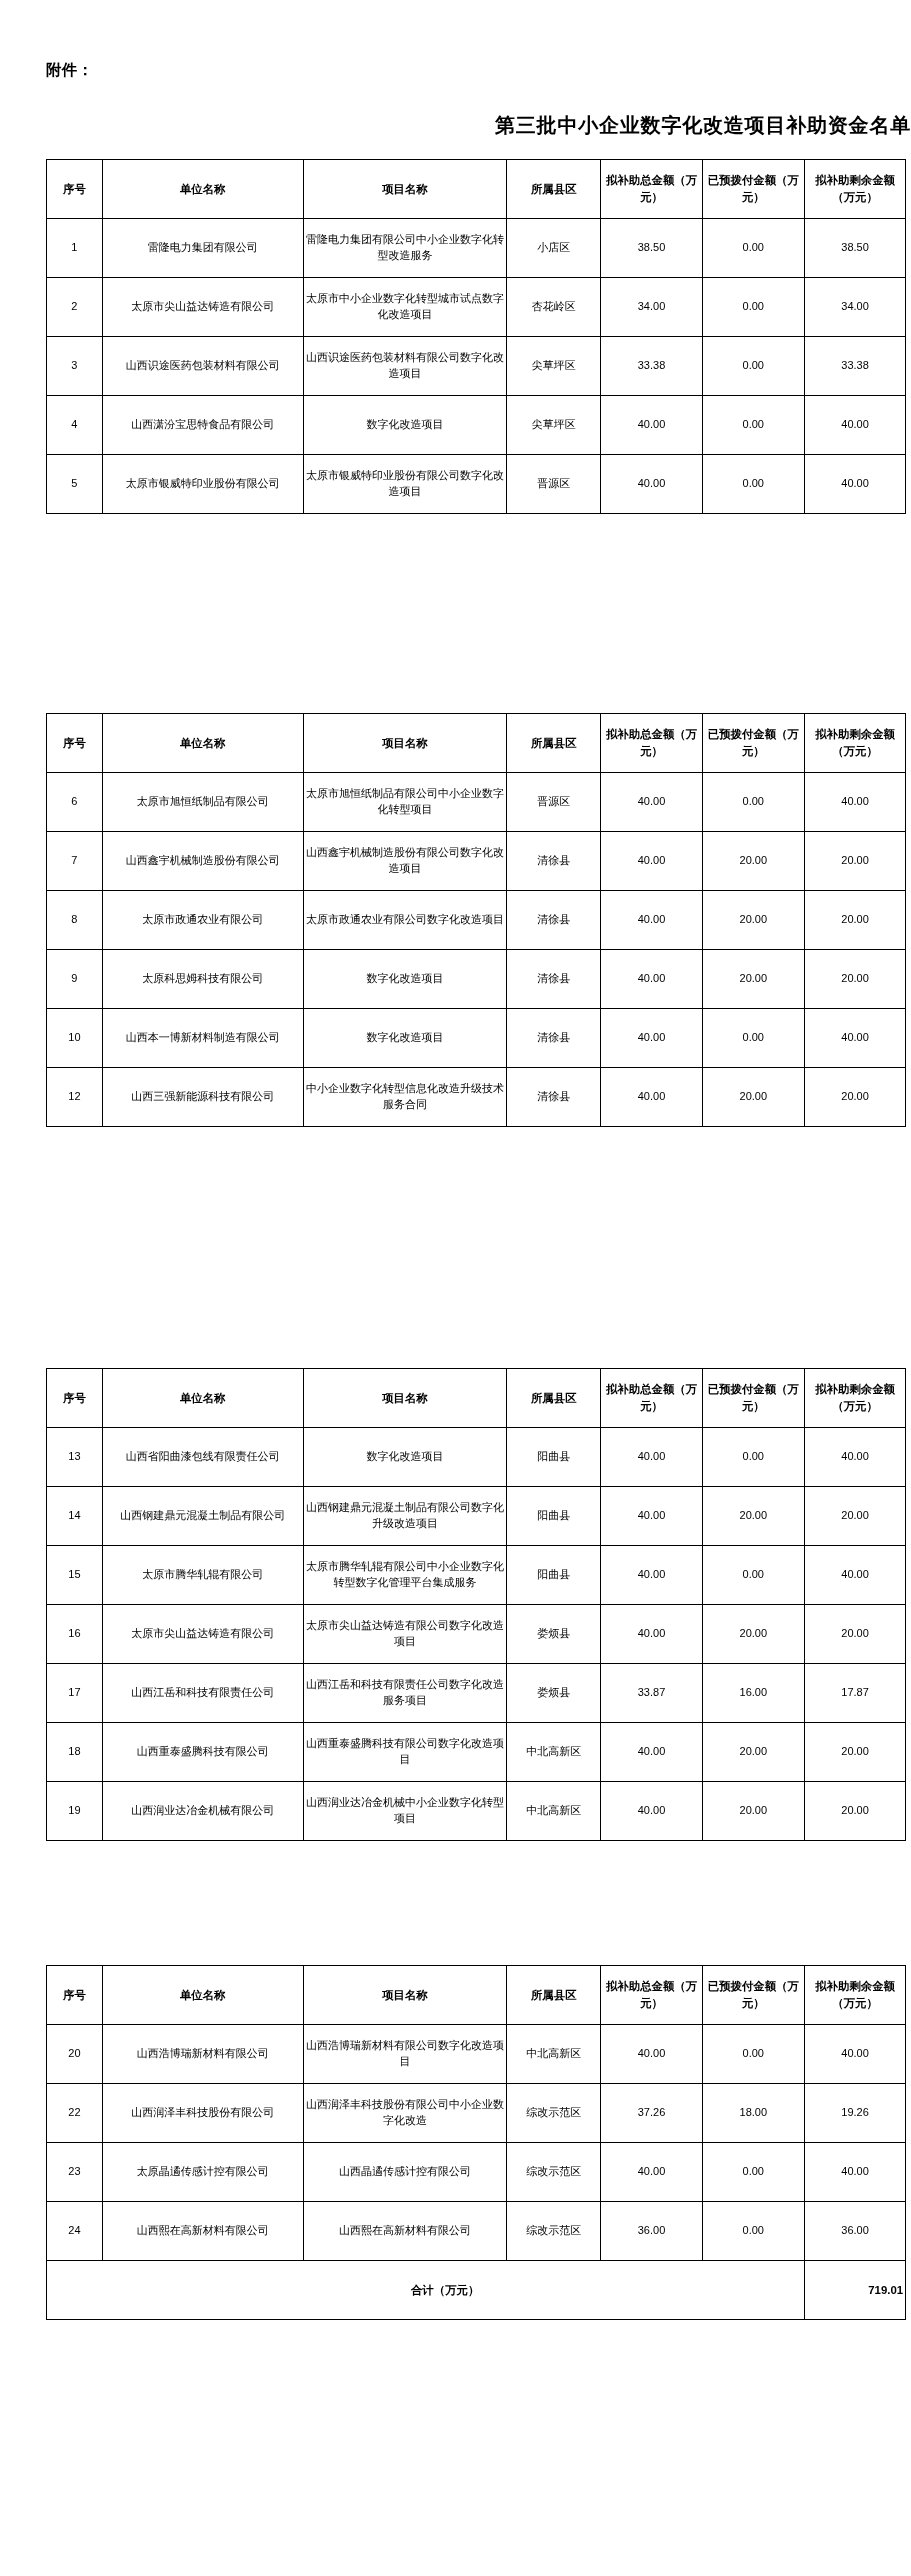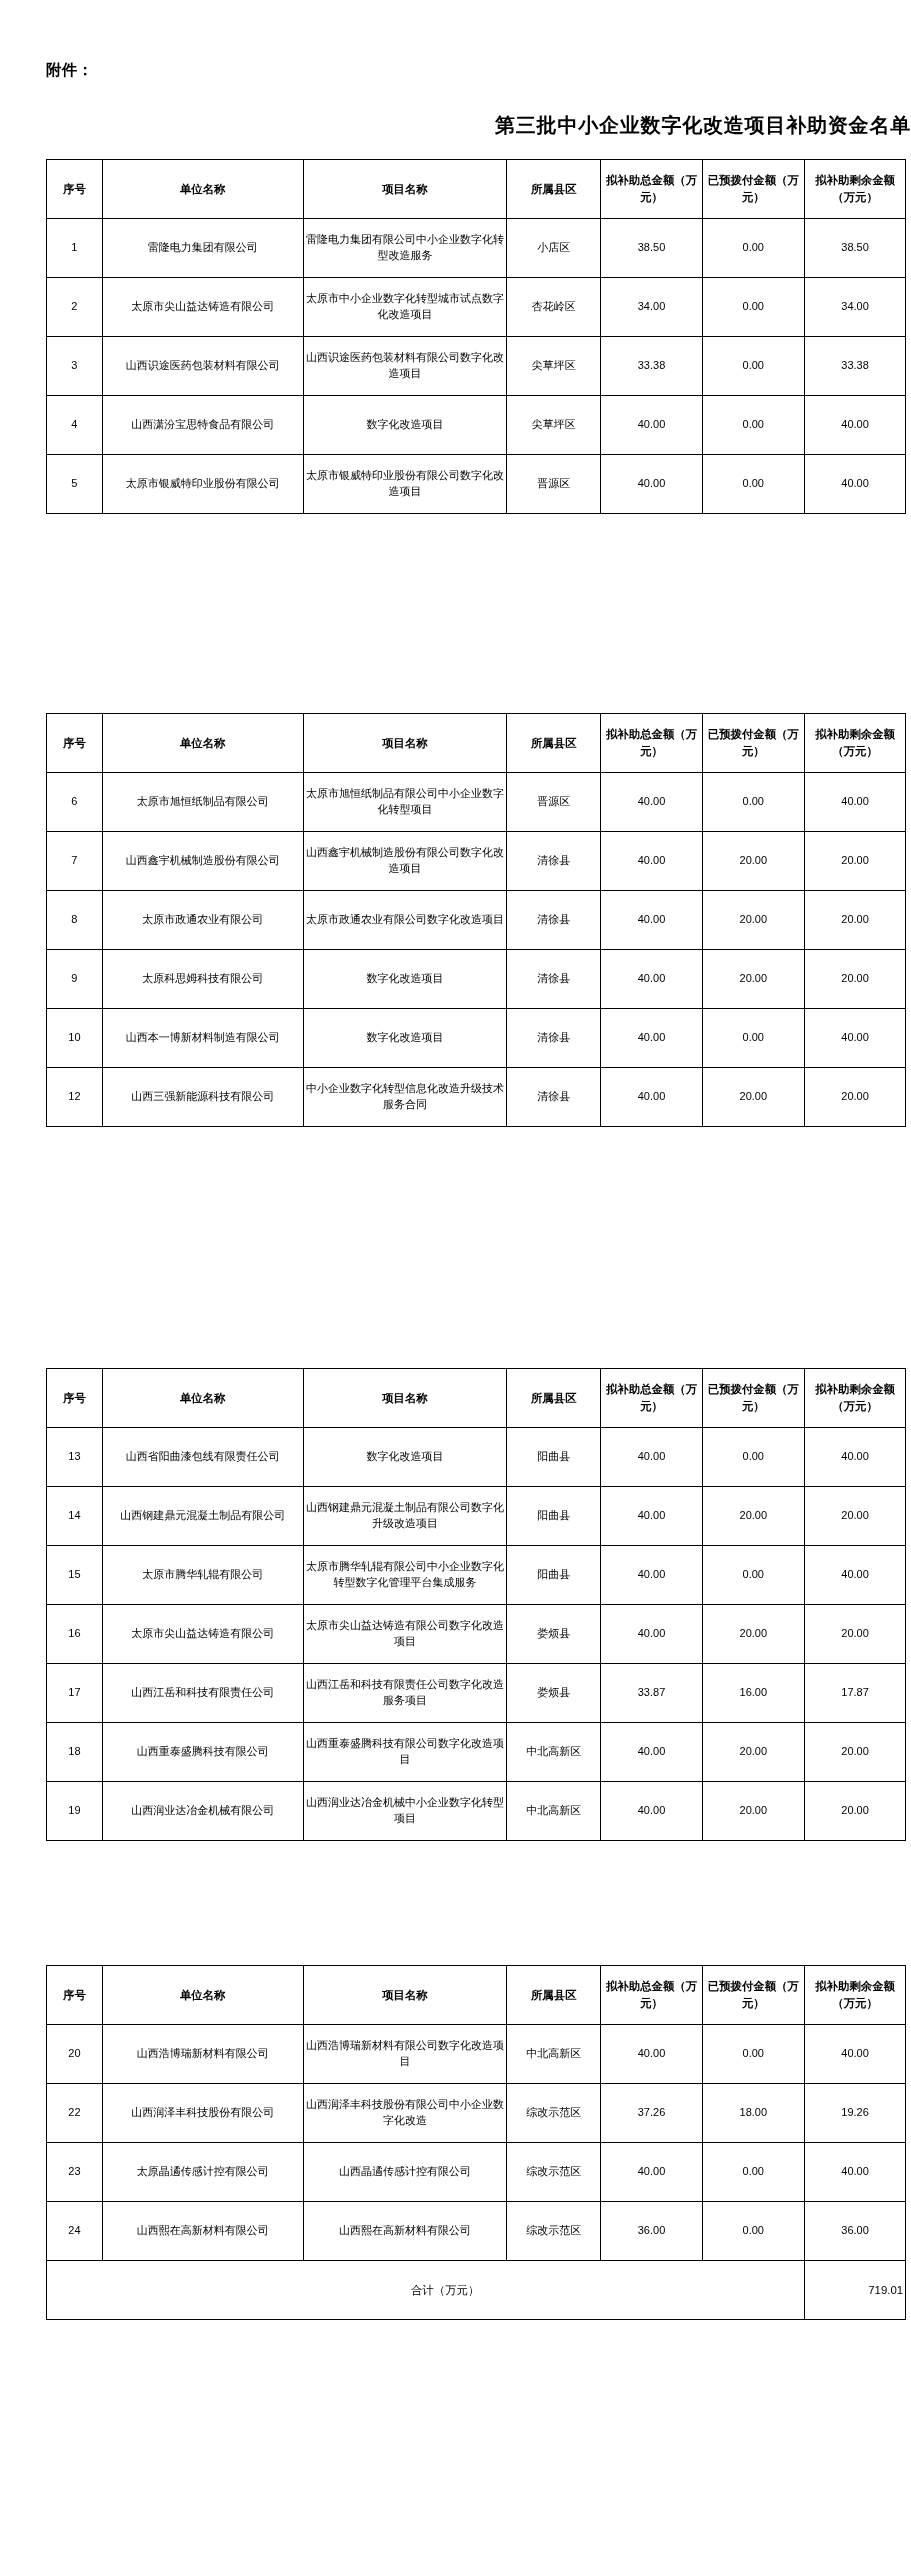--- a/index.html
+++ b/index.html
@@ -74,21 +74,21 @@
   td.c-seq   { width: 50px; }
   td.c-unit  { width: 195px; }
   td.c-proj  { width: 198px; }
   td.c-dist  { width: 88px; }
   td.c-total { width: 96px; }
   td.c-paid  { width: 96px; }
   td.c-rest  { width: 96px; }
   td.num { font-family: "Liberation Sans", "DejaVu Sans", sans-serif; }
   tr.total-row td {
     height: 37px;
-    font-weight: normal;
+    font-weight: bold;
     font-size: 11.4px;
     padding-left: 42px;
   }
   tr.total-row td.total-label { text-align: center; }
   tr.total-row td.total-value { text-align: right; }
 </style>
 </head>
 <body>
 
 <div class="page">

